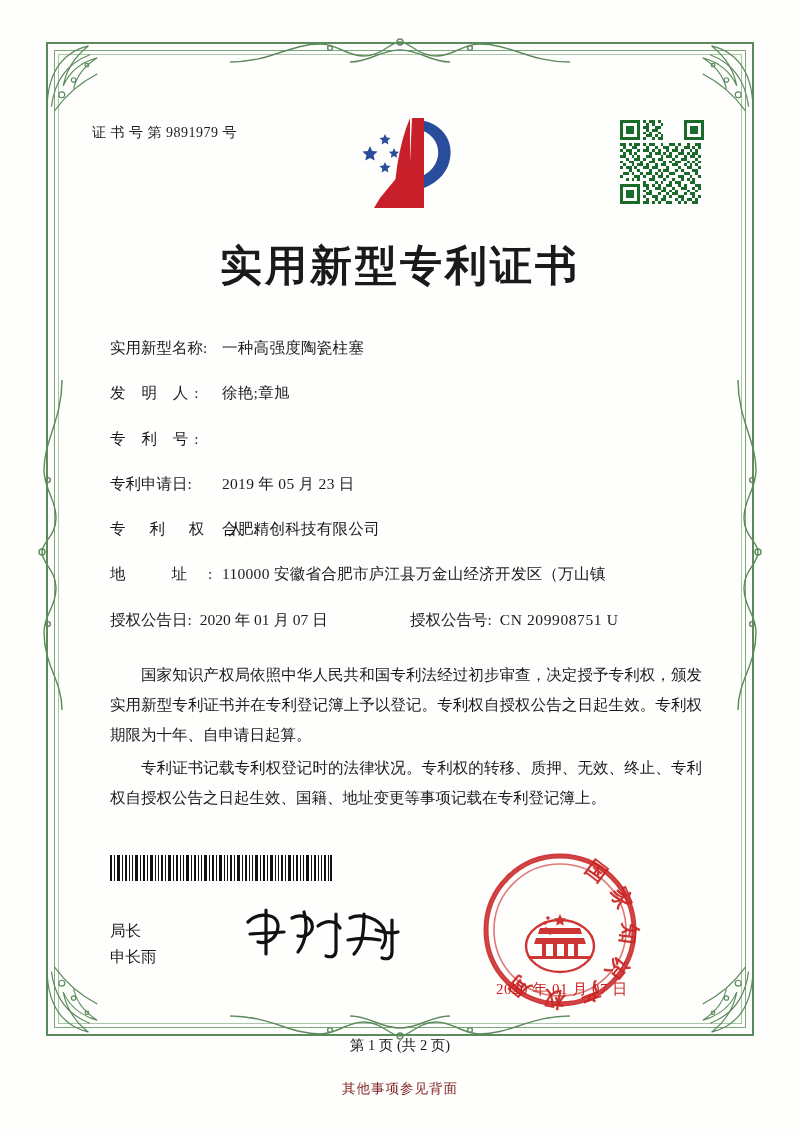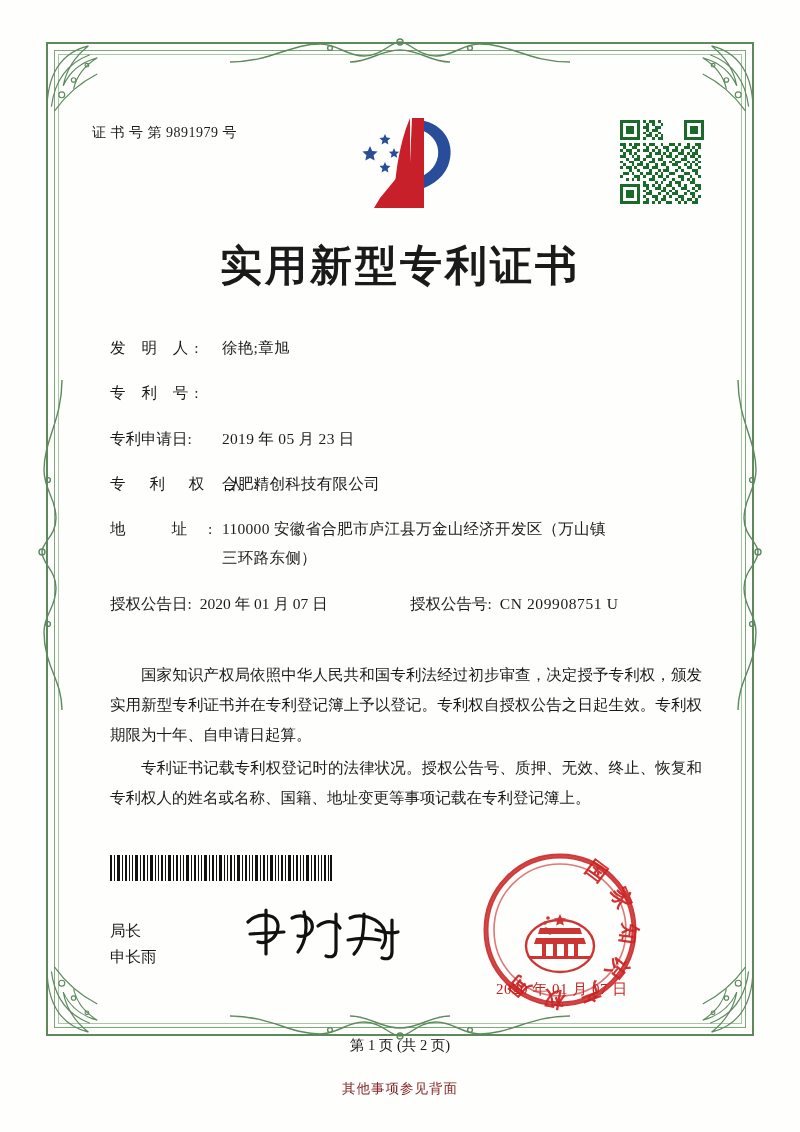--- a/index.html
+++ b/index.html
@@ -545,20 +545,24 @@
           <rect x="22" y="28" width="1" height="1"></rect>
         <rect x="25" y="28" width="2" height="1"></rect>
       </g>
     </svg>
   </div>
 
   <div class="title">实用新型专利证书</div>
 
   <div class="fields">
 
+    <div class="row">
+      <div class="lbl">实用新型名称:</div>
+      <div class="val">一种高强度陶瓷柱塞</div>
+    </div>
 
     <div class="row">
       <div class="lbl sp3">发 明 人:</div>
       <div class="val">徐艳;章旭</div>
     </div>
 
     <div class="row">
       <div class="lbl sp3">专 利 号:</div>
     </div>
 
@@ -569,39 +573,38 @@
 
     <div class="row">
       <div class="lbl sp2">专 利 权 人:</div>
       <div class="val">合肥精创科技有限公司</div>
     </div>
 
     <div class="row">
       <div class="lbl sp4">地 址:</div>
       <div class="val">
         <span>110000 安徽省合肥市庐江县万金山经济开发区（万山镇</span>
-        <span class="ln2">三环路东侧）</span>
       </div>
     </div>
 
     <div class="row row-split">
       <div class="half1">
         <span class="lbl2">授权公告日:</span>
         <span>2020 年 01 月 07 日</span>
       </div>
       <div class="half2">
         <span class="lbl2">授权公告号:</span>
         <span class="mono">CN 209908751 U</span>
       </div>
     </div>
   </div>
 
   <div class="body-text">
     <p>国家知识产权局依照中华人民共和国专利法经过初步审查，决定授予专利权，颁发实用新型专利证书并在专利登记簿上予以登记。专利权自授权公告之日起生效。专利权期限为十年、自申请日起算。</p>
-    <p>专利证书记载专利权登记时的法律状况。授权公告号、质押、无效、终止、恢复和专利权人的姓名或名称、国籍、地址变更等事项记载在专利登记簿上。</p>
+    <p>专利证书记载专利权登记时的法律状况。专利权的转移、质押、无效、终止、专利权自授权公告之日起生效、国籍、地址变更等事项记载在专利登记簿上。</p>
   </div>
 
   <div class="barcode">
     <svg viewBox="0 0 222 26" shape-rendering="crispEdges">
       <g fill="#111">
         <rect x="0" y="0" width="2" height="26"></rect>
           <rect x="4" y="0" width="1" height="26"></rect>
         <rect x="7" y="0" width="3" height="26"></rect>
           <rect x="12" y="0" width="1" height="26"></rect>
         <rect x="15" y="0" width="2" height="26"></rect>

